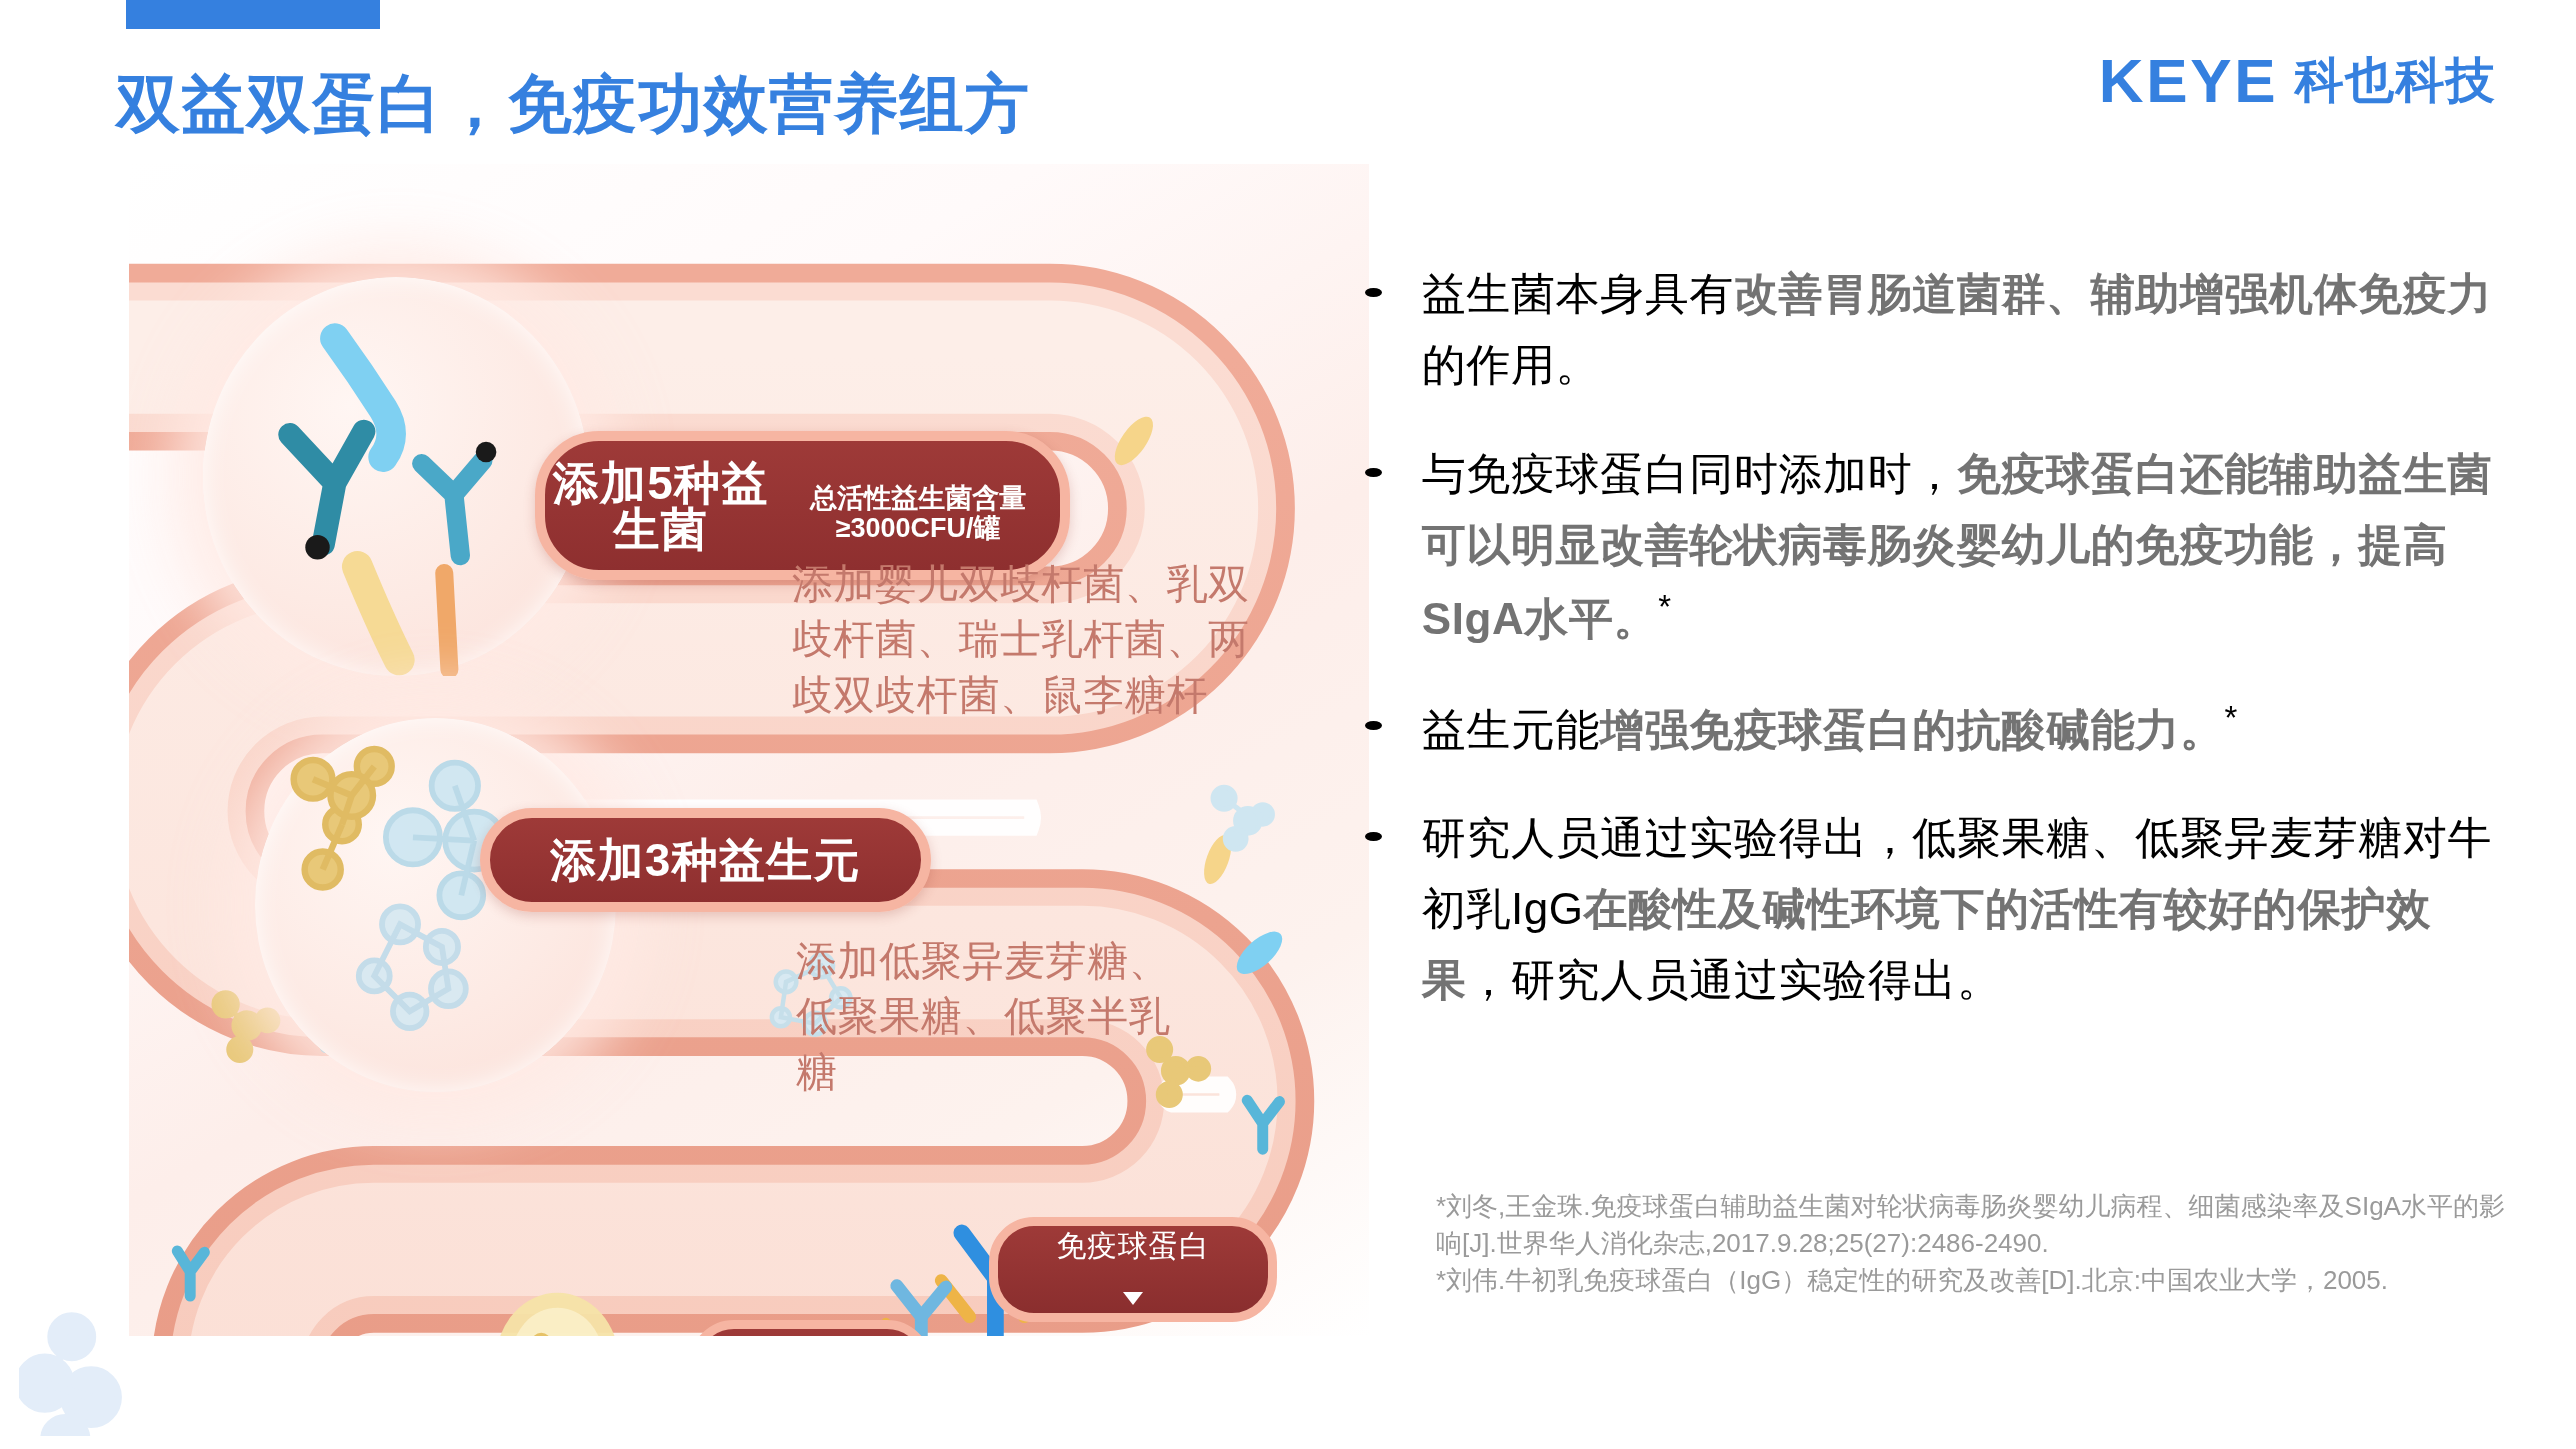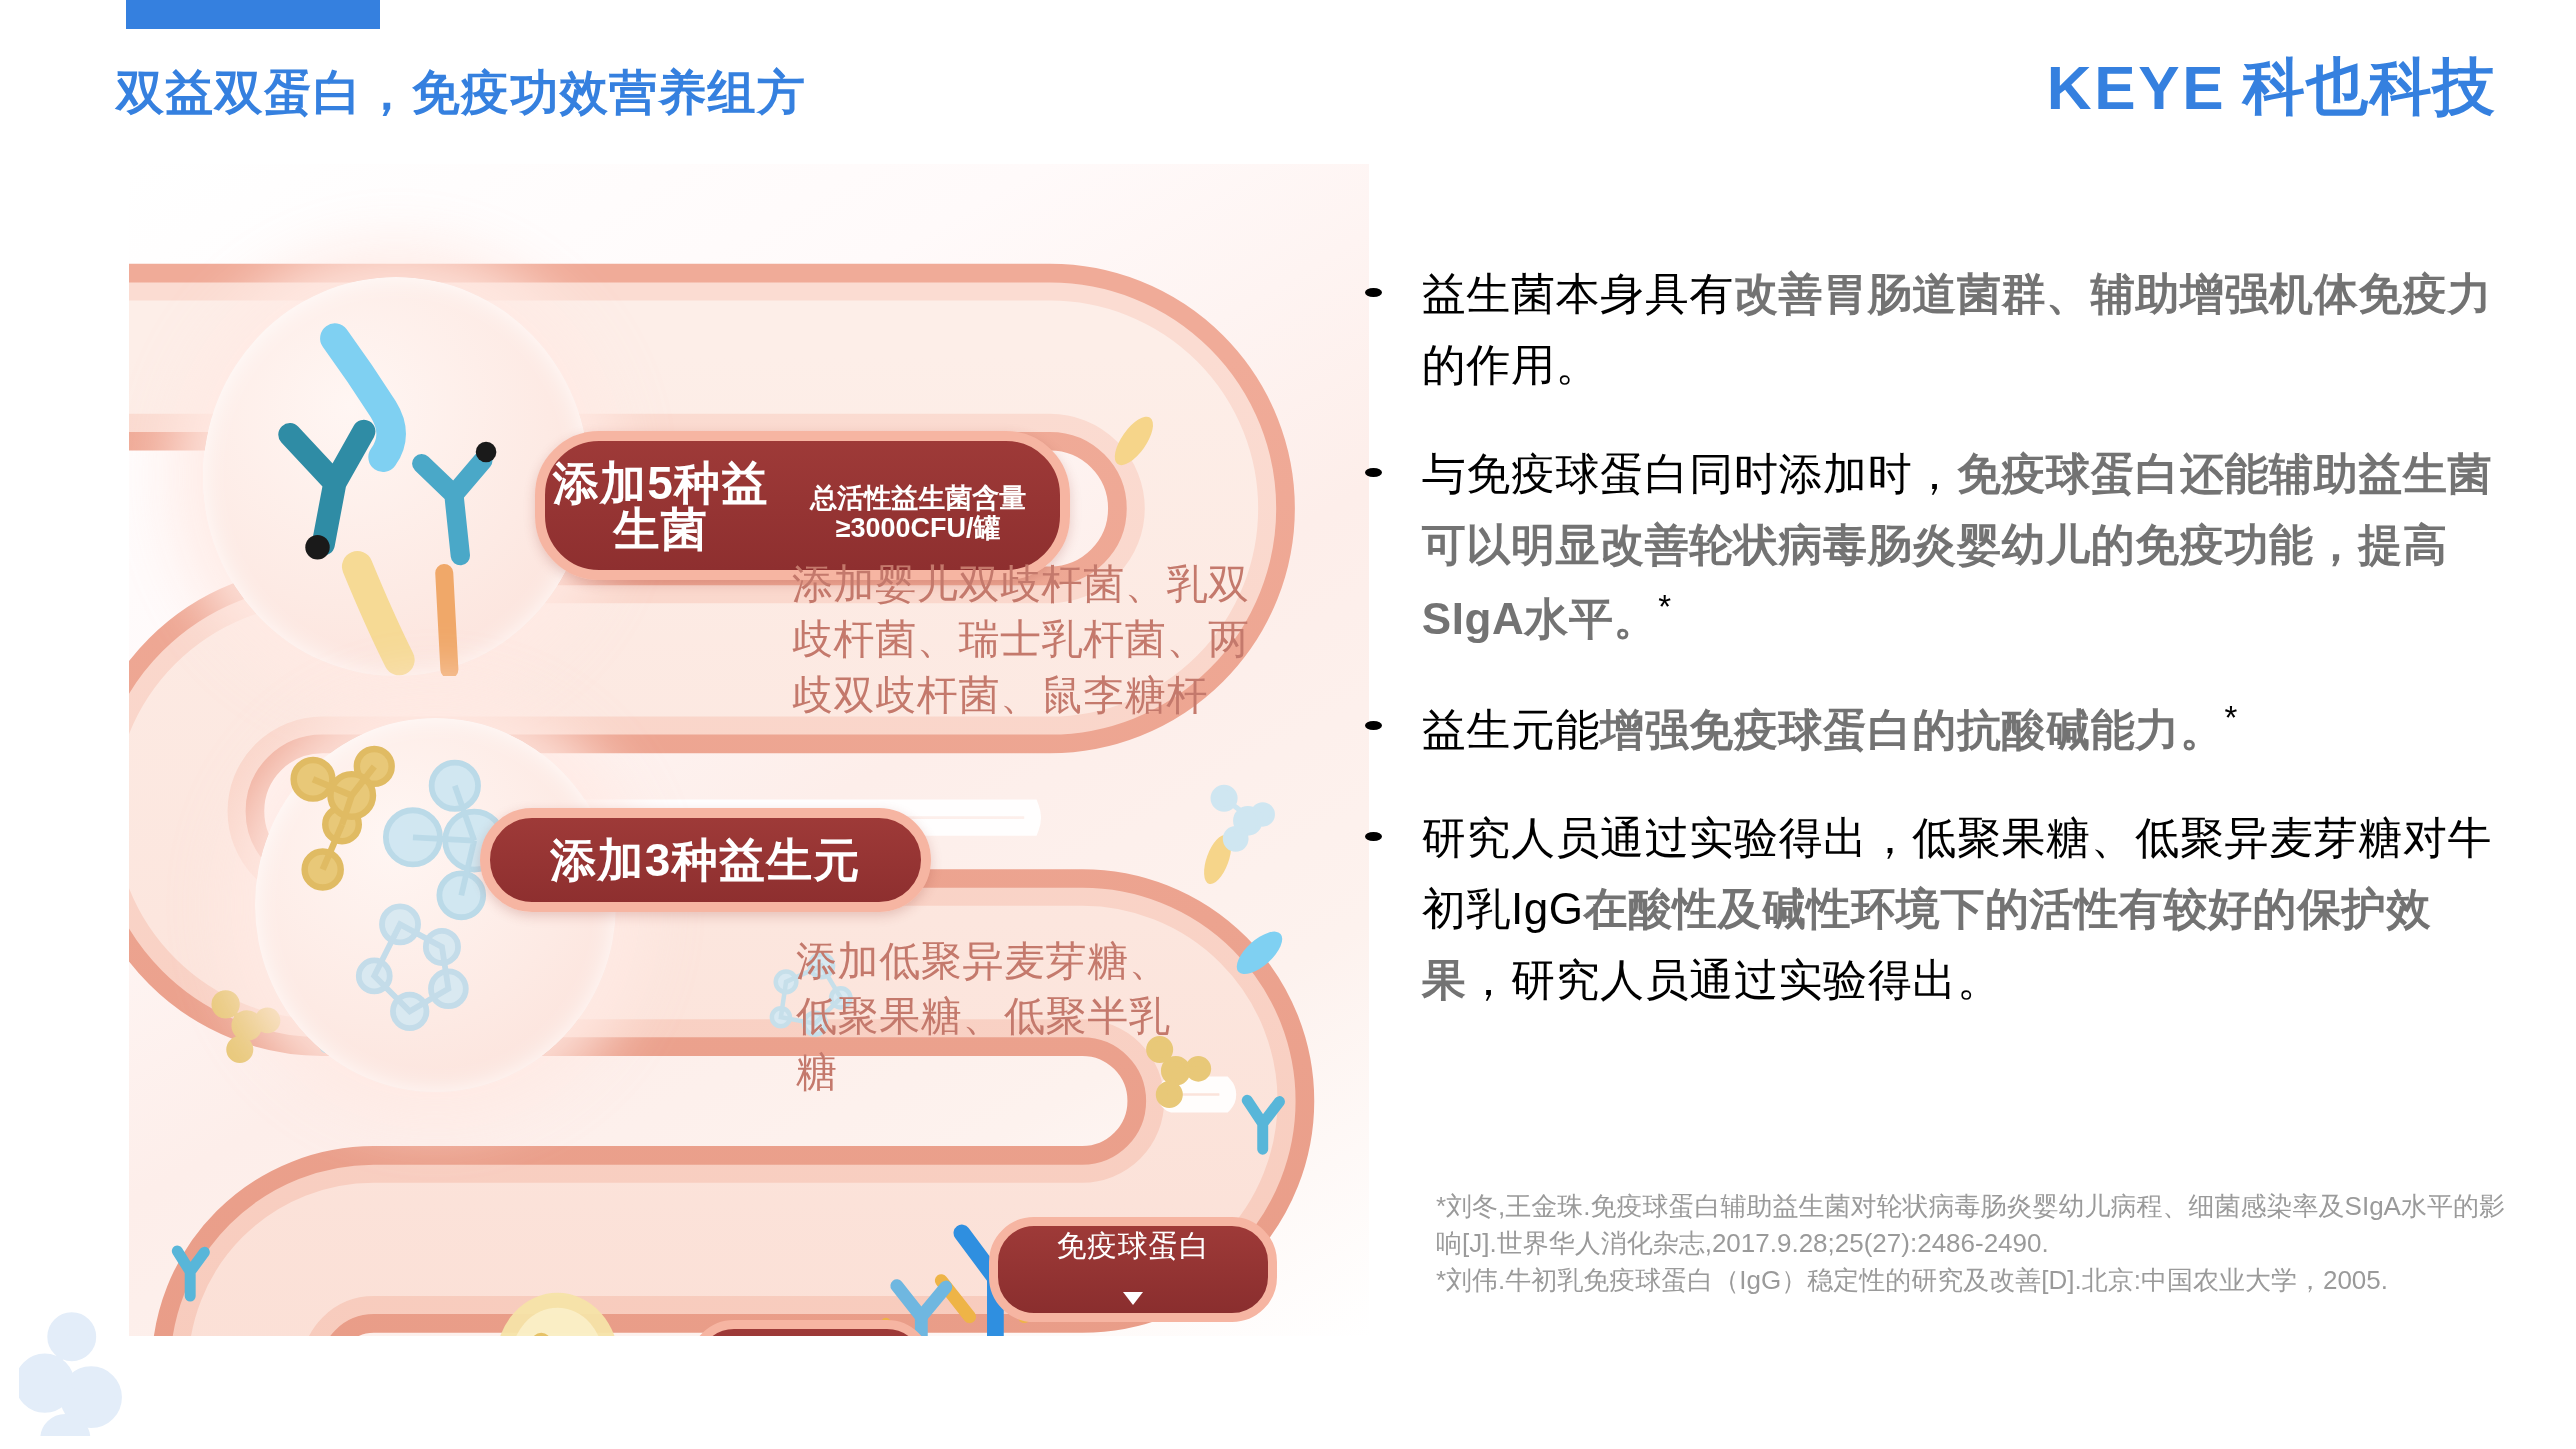--- a/index.html
+++ b/index.html
@@ -10,30 +10,30 @@
   }
   .slide{position:absolute;inset:0;background:#fff;}
 
   
   .accent-bar{
     position:absolute;left:126px;top:-6.4px;width:254px;height:35px;
     background:#3580df;
   }
   .page-title{
     position:absolute;left:116px;top:61px;
-    font-size:48px;font-weight:bold;color:#3580df;
+    font-size:64px;font-weight:bold;color:#3580df;
     letter-spacing:1.3px;white-space:nowrap;
   }
   .logo{
     position:absolute;right:80px;top:45px;
     display:flex;align-items:center;gap:16.7px;
     font-weight:bold;color:#3580df;white-space:nowrap;
   }
   .logo-mark{font-size:62px;letter-spacing:2.6px;font-family:"Liberation Sans",sans-serif;}
-  .logo-cn{font-size:62px;letter-spacing:1.3px;}
+  .logo-cn{font-size:49px;letter-spacing:1.3px;}
 
   
   .illus{
     position:absolute;left:129px;top:164px;width:1240px;height:1172px;
     background:linear-gradient(150deg,#ffffff 0%,#fffafa 28%,#fdeeea 55%,#fdf2ee 78%,#ffffff 100%);
     overflow:hidden;
   }
   .gut-wrap{position:absolute;left:0;top:0;width:1240px;height:1172px;}
   .gut-wrap svg{position:absolute;left:0;top:0;width:100%;height:100%;}
 

